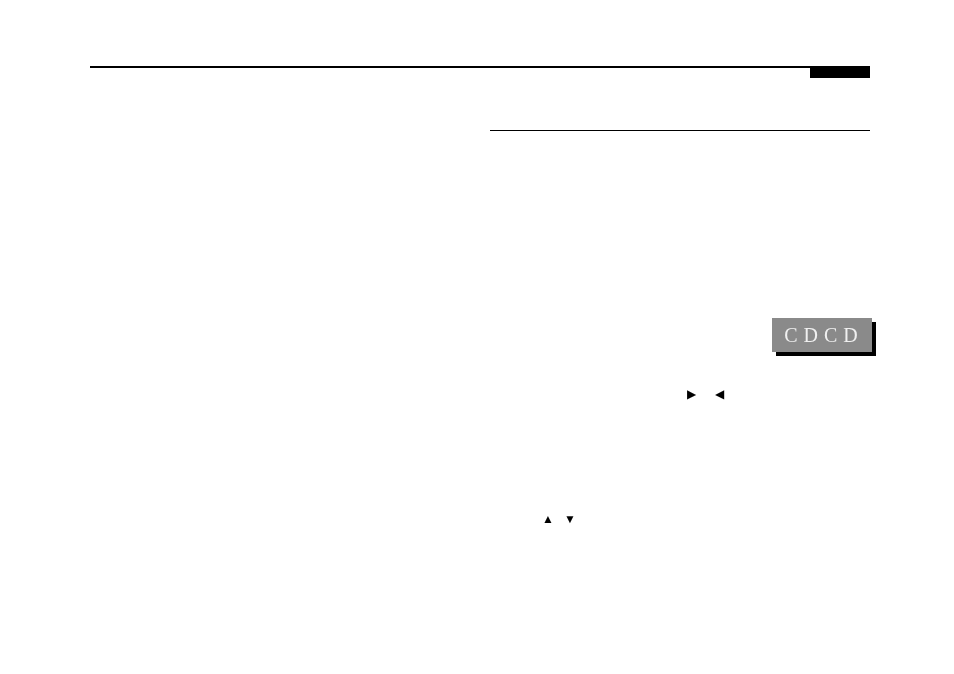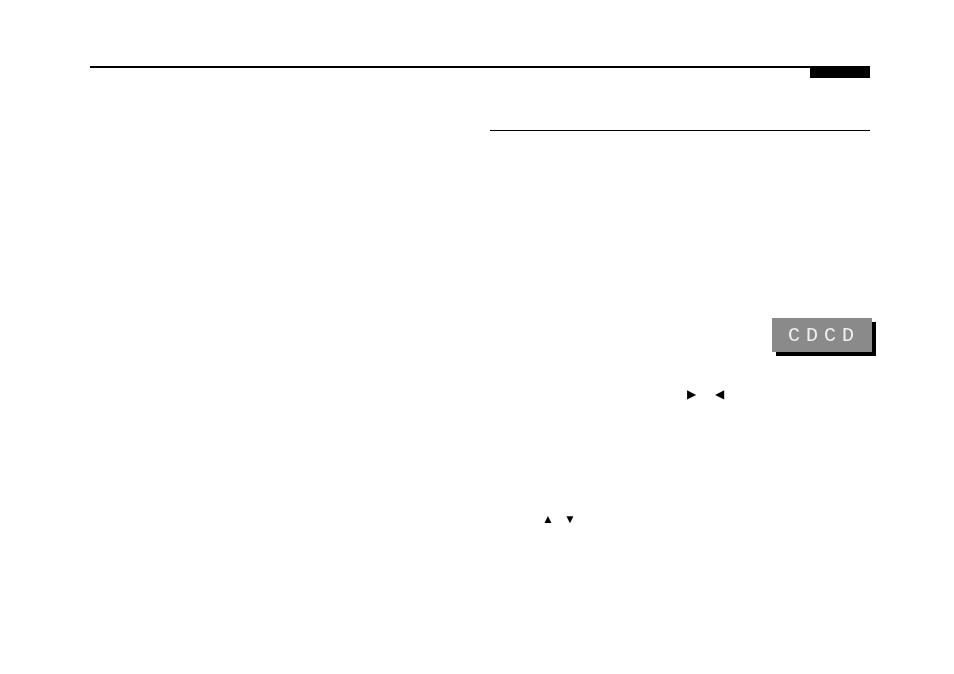--- a/index.html
+++ b/index.html
@@ -56,21 +56,21 @@
     background: #000;
   }
   .lcd {
     position: absolute;
     left: 772px;
     top: 318px;
     width: 100px;
     height: 34px;
     background: #8a8a8a;
     color: #f0f0f0;
-    font-family: Liberation Mono, monospace;
+    font-family: Liberation Serif, serif;
     font-size: 20px;
     letter-spacing: 6px;
     display: flex;
     align-items: center;
     justify-content: center;
     box-sizing: border-box;
     padding-left: 4px;
   }
 
   

